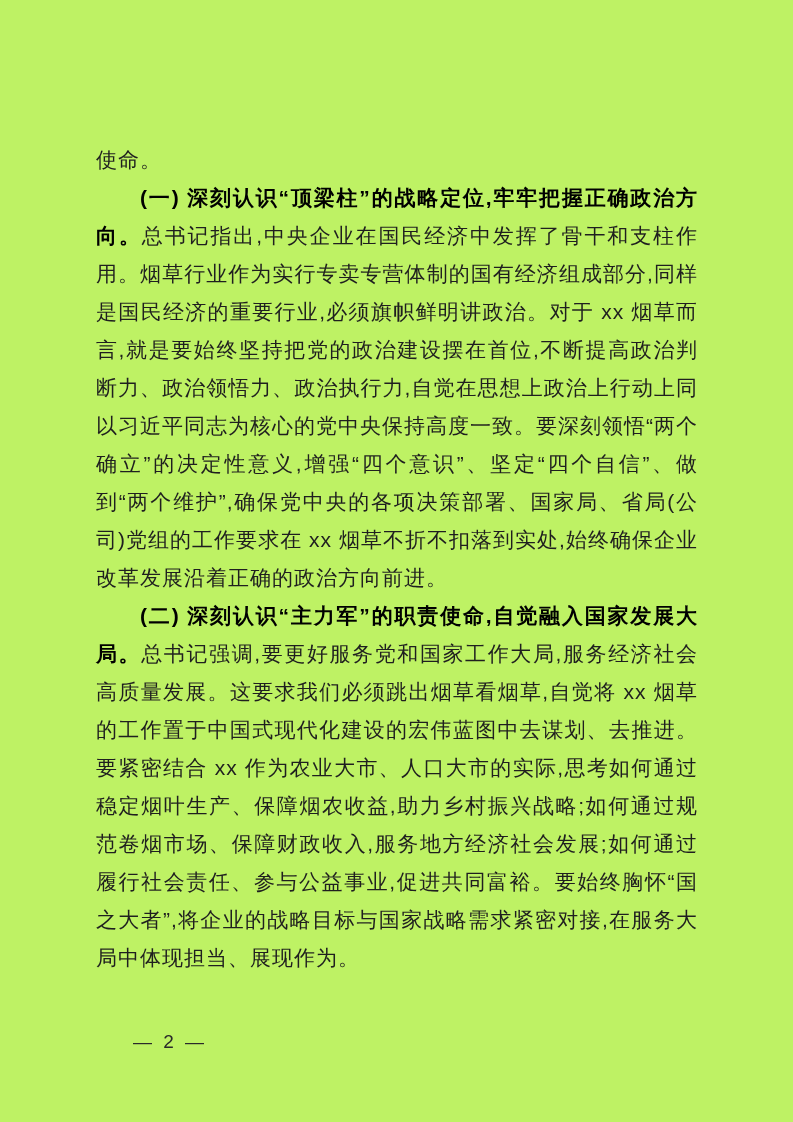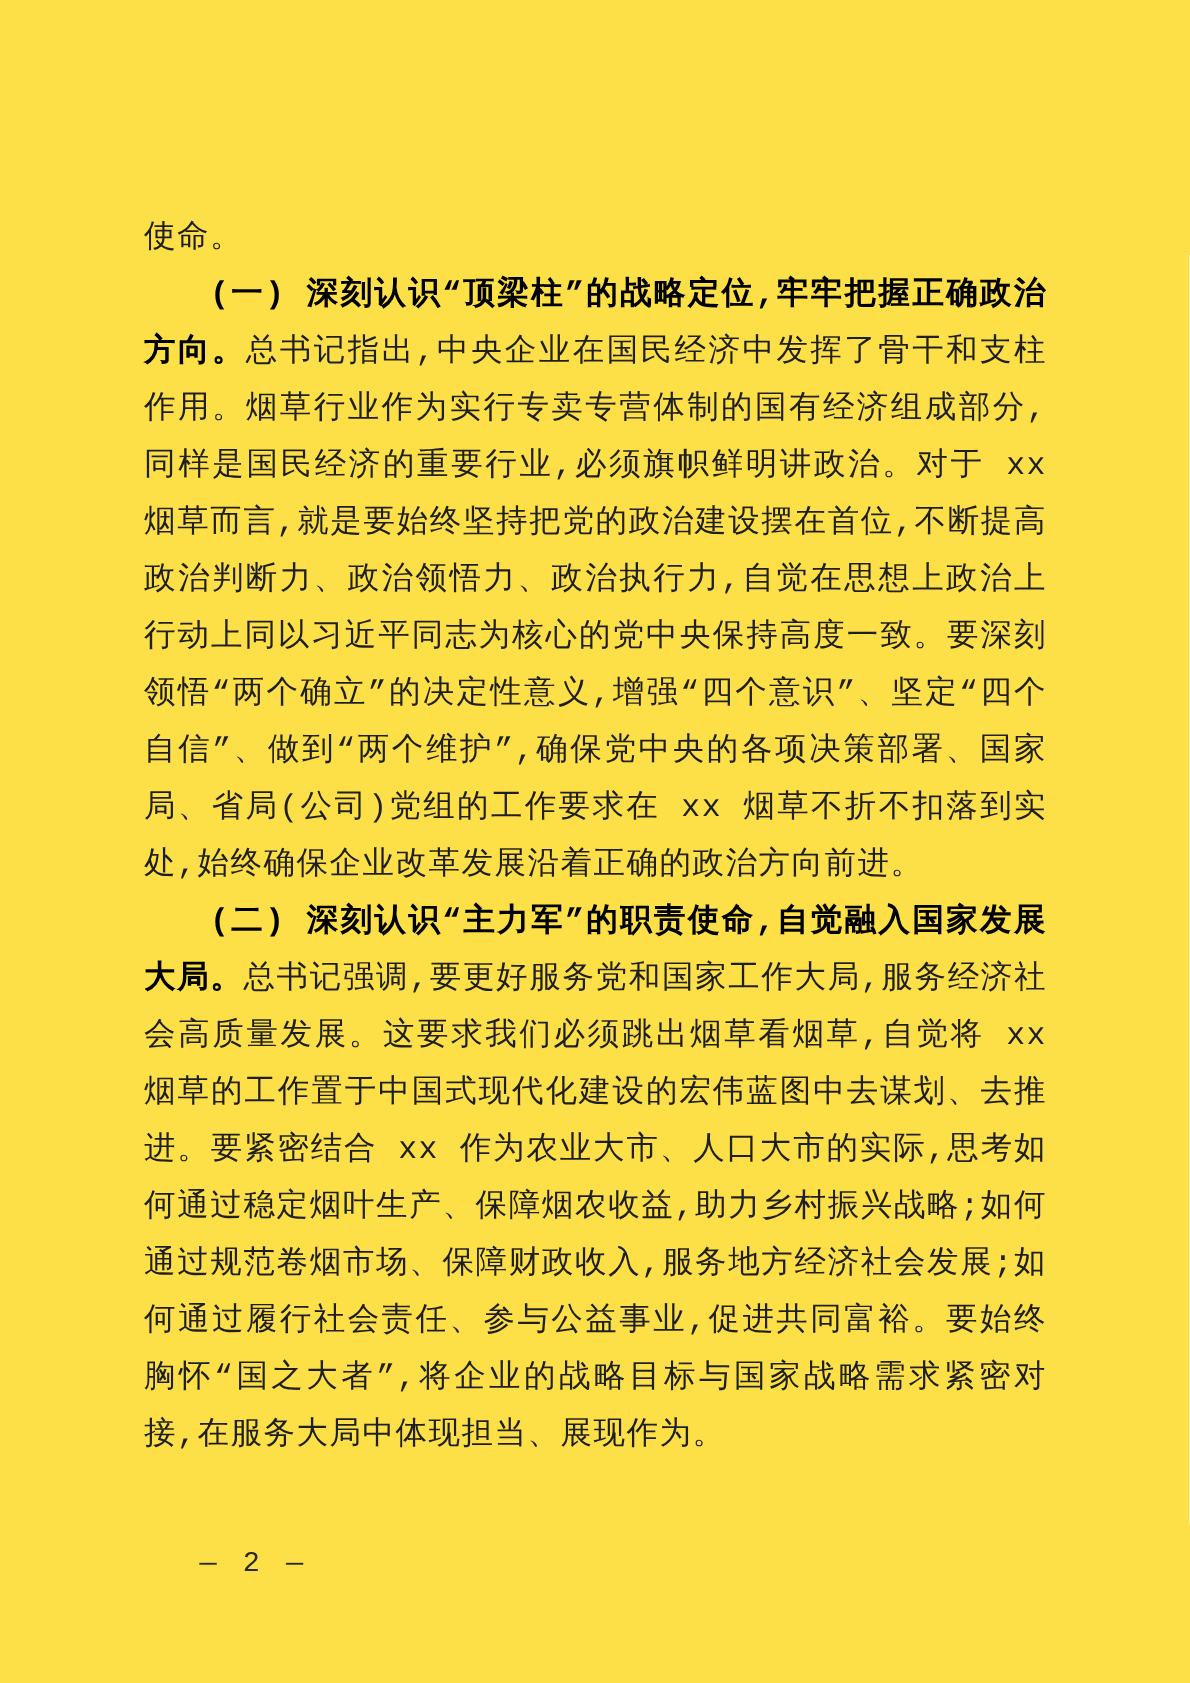--- a/index.html
+++ b/index.html
@@ -4,23 +4,23 @@
 <style>
   html, body {
     margin: 0;
     padding: 0;
     background: #ffffff;
   }
   .page {
     position: relative;
     width: 793px;
     height: 1122px;
-    background: #fde047;
+    background: #bef264;
     overflow: hidden;
-    font-family: Liberation Mono, monospace;
+    font-family: Liberation Sans, sans-serif;
     color: #1f1f1f;
   }
   .content {
     position: absolute;
     left: 96px;
     top: 141px;
     width: 602px;
   }
   .para {
     margin: 0;

